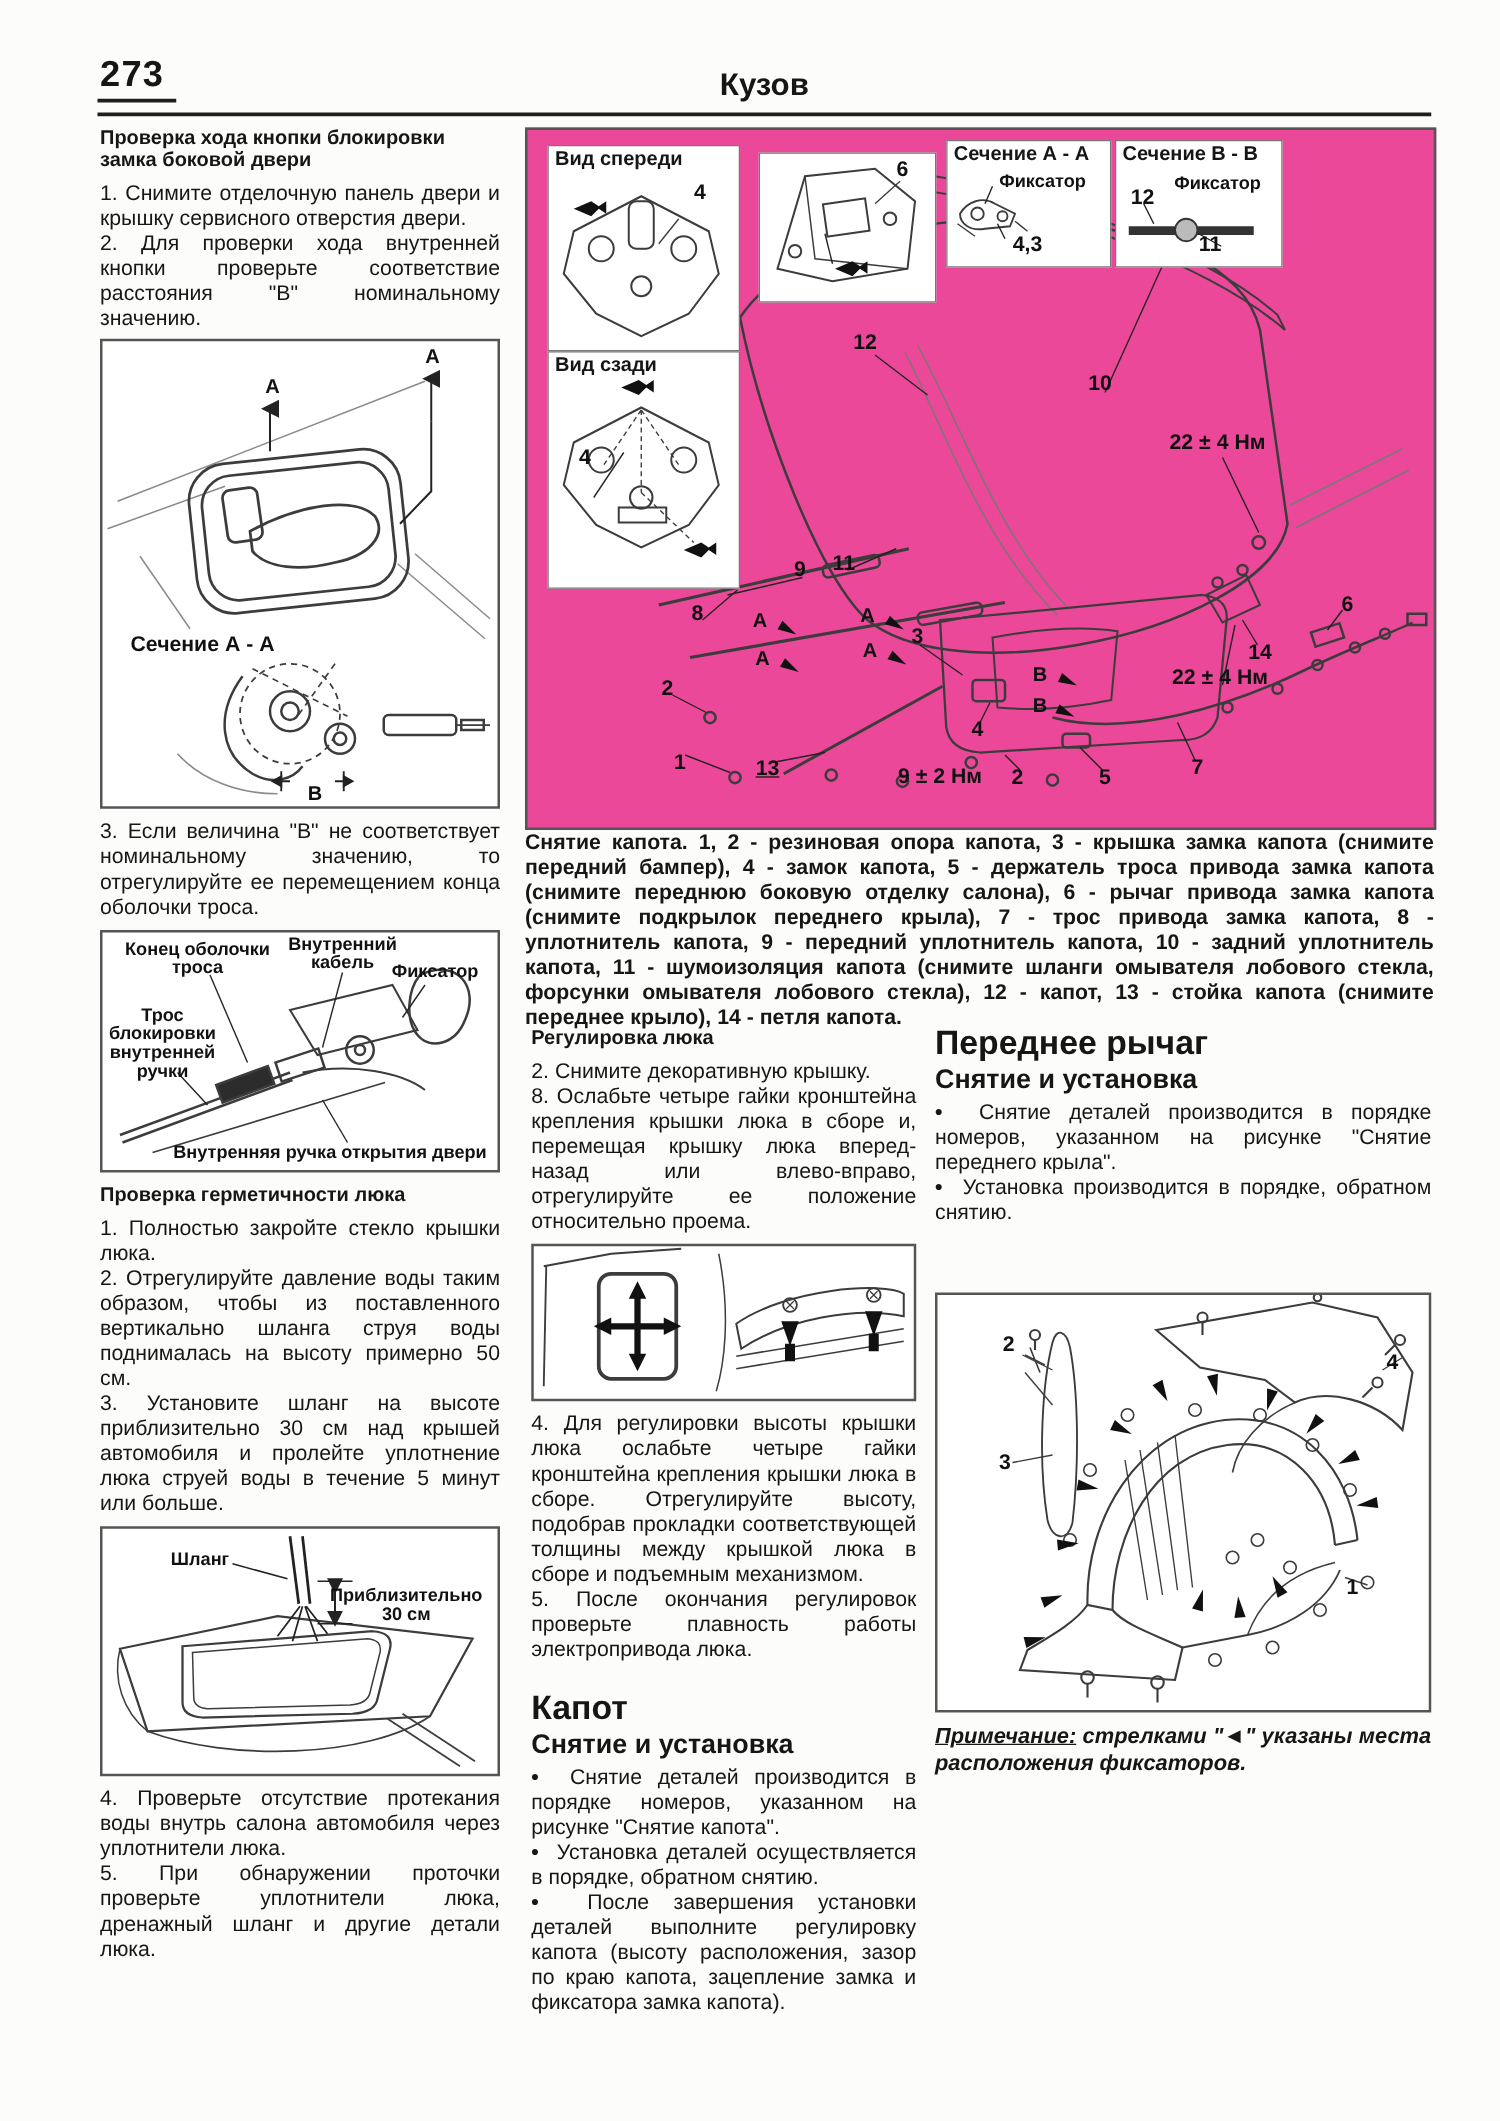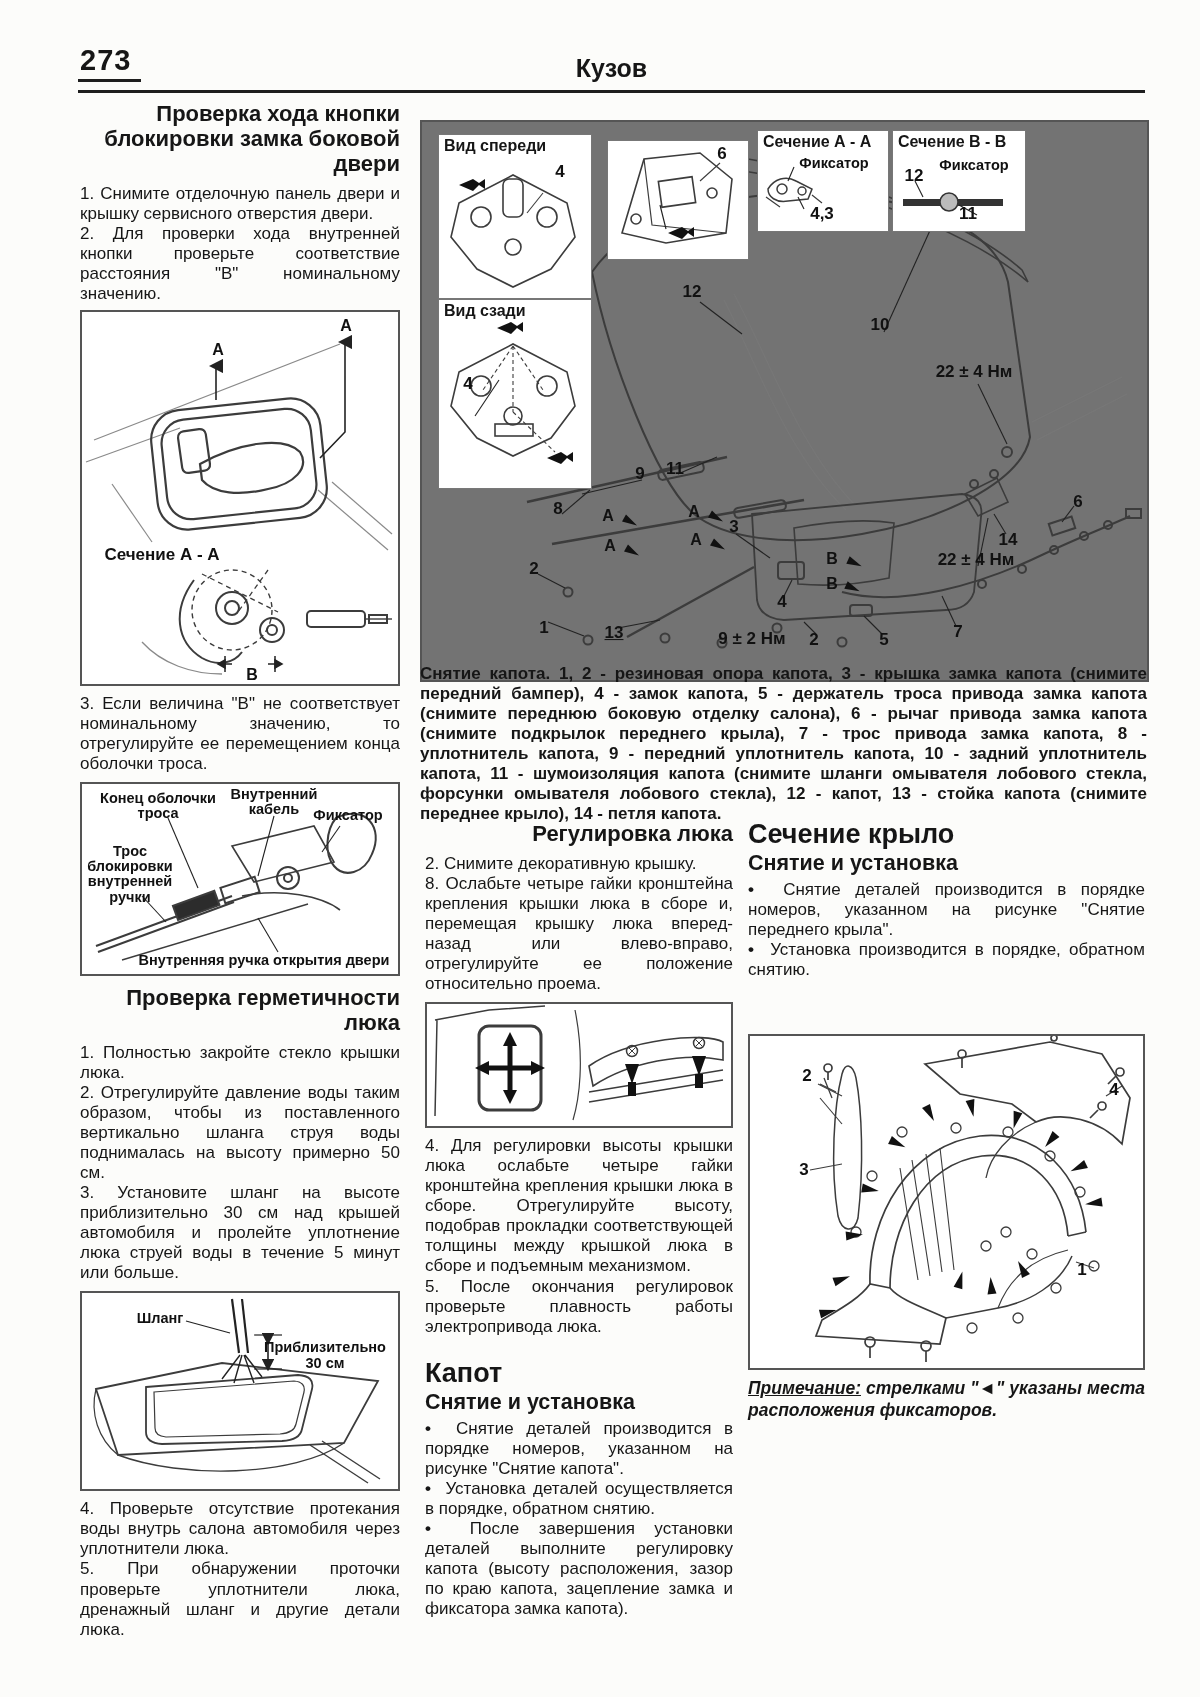--- a/index.html
+++ b/index.html
@@ -14,37 +14,37 @@
     border-bottom:3.5px solid #1e1e1e;}
   .pagenum{display:inline-block;font-size:29px;font-weight:700;
     border-bottom:3px solid #1e1e1e;padding:0 10px 2px 2px;letter-spacing:1px;}
   .pagetitle{position:absolute;left:50%;transform:translateX(-50%);top:10px;
     font-size:25px;font-weight:700;}
   
   .col{position:absolute;}
   .col-left{left:80px;top:102px;width:320px;}
   .col-mid{left:425px;top:822px;width:308px;}
   .col-right{left:748px;top:820px;width:397px;}
-  h2.sec{font-size:22px;font-weight:700;line-height:1.13;margin:0 0 7px 0;text-align:right;}
+  h2.sec{font-size:16px;font-weight:700;line-height:1.13;margin:0 0 7px 0;}
   h1.big{font-size:27px;font-weight:700;margin:22px 0 4px 0;line-height:1.05;}
   h2.sub{font-size:21.5px;font-weight:700;margin:0 0 4px 0;line-height:1.1;}
   p.t{margin:0;font-size:17px;line-height:1.18;text-align:justify;}
   p.spec{margin:3px 0 4px 0;font-size:17px;font-style:italic;font-weight:700;text-align:justify;}
   p.bullet{margin:0;font-size:17px;line-height:1.18;text-align:justify;position:relative;padding-left:0;}
   p.bullet::before{content:"\2022\00a0\00a0";font-weight:900;}
   p.cap{margin:6px 0 0 0;font-size:17px;font-weight:700;line-height:1.17;text-align:justify;}
   p.note{margin:8px 0 0 0;font-size:17.5px;font-weight:700;font-style:italic;line-height:1.25;text-align:justify;}
   .note-label{text-decoration:underline;}
   
   figure{margin:0;position:relative;background:#fff;}
   .figbox{border:2px solid #555;}
   .fig-handle{width:316px;height:372px;margin:6px 0 8px 0;}
   .fig-cable{width:316px;height:190px;margin:8px 0 10px 0;}
   .fig-roof{width:316px;height:196px;margin:8px 0 8px 0;}
-  .hoodfig{position:absolute;left:420px;top:120px;width:725px;height:558px;border:2.5px solid #555;background:#737373;}
+  .hoodfig{position:absolute;left:420px;top:102px;width:725px;height:558px;border:2.5px solid #555;background:#ec4899;}
   .hood-art{position:absolute;left:0;top:0;}
   .subbox{position:absolute;border:1.8px solid #777;background:#fff;}
   .subhead{font-size:16px;font-weight:700;padding:2px 0 0 5px;}
   .b-front{left:16px;top:12px;width:152px;height:163px;}
   .b-rear{left:16px;top:177px;width:152px;height:188px;}
   .b-lever{left:185px;top:18px;width:140px;height:118px;}
   .b-aa{left:335px;top:8px;width:130px;height:100px;}
   .b-bb{left:470px;top:8px;width:132px;height:100px;}
   .hood-caption{position:absolute;left:420px;top:664px;width:727px;margin:0;
     font-size:17px;font-weight:700;line-height:1.18;text-align:justify;}
@@ -417,21 +417,21 @@
   <p class="t">5. После окончания регулировок проверьте плавность работы электропривода люка.</p>
 
   <h1 class="big">Капот</h1>
   <h2 class="sub">Снятие и установка</h2>
   <p class="bullet">Снятие деталей производится в порядке номеров, указанном на рисунке "Снятие капота".</p>
   <p class="bullet">Установка деталей осуществляется в порядке, обратном снятию.</p>
   <p class="bullet">После завершения установки деталей выполните регулировку капота (высоту расположения, зазор по краю капота, зацепление замка и фиксатора замка капота).</p>
 </section>
 
 <section class="col col-right">
-  <h1 class="big" style="margin-top:0;">Сечение крыло</h1>
+  <h1 class="big" style="margin-top:0;">Переднее рычаг</h1>
   <h2 class="sub">Снятие и установка</h2>
   <p class="bullet">Снятие деталей производится в порядке номеров, указанном на рисунке "Снятие переднего крыла".</p>
   <p class="bullet">Установка производится в порядке, обратном снятию.</p>
 
   <figure class="fig-fender">
     <svg width="389" height="328" viewBox="0 0 389 328">
       <defs>
           <path id="farr" d="M0,-4.5 L17,0 L0,4.5 Z"></path>
         </defs>
       <g stroke="#3c3c3c" fill="none" stroke-width="1.7">

